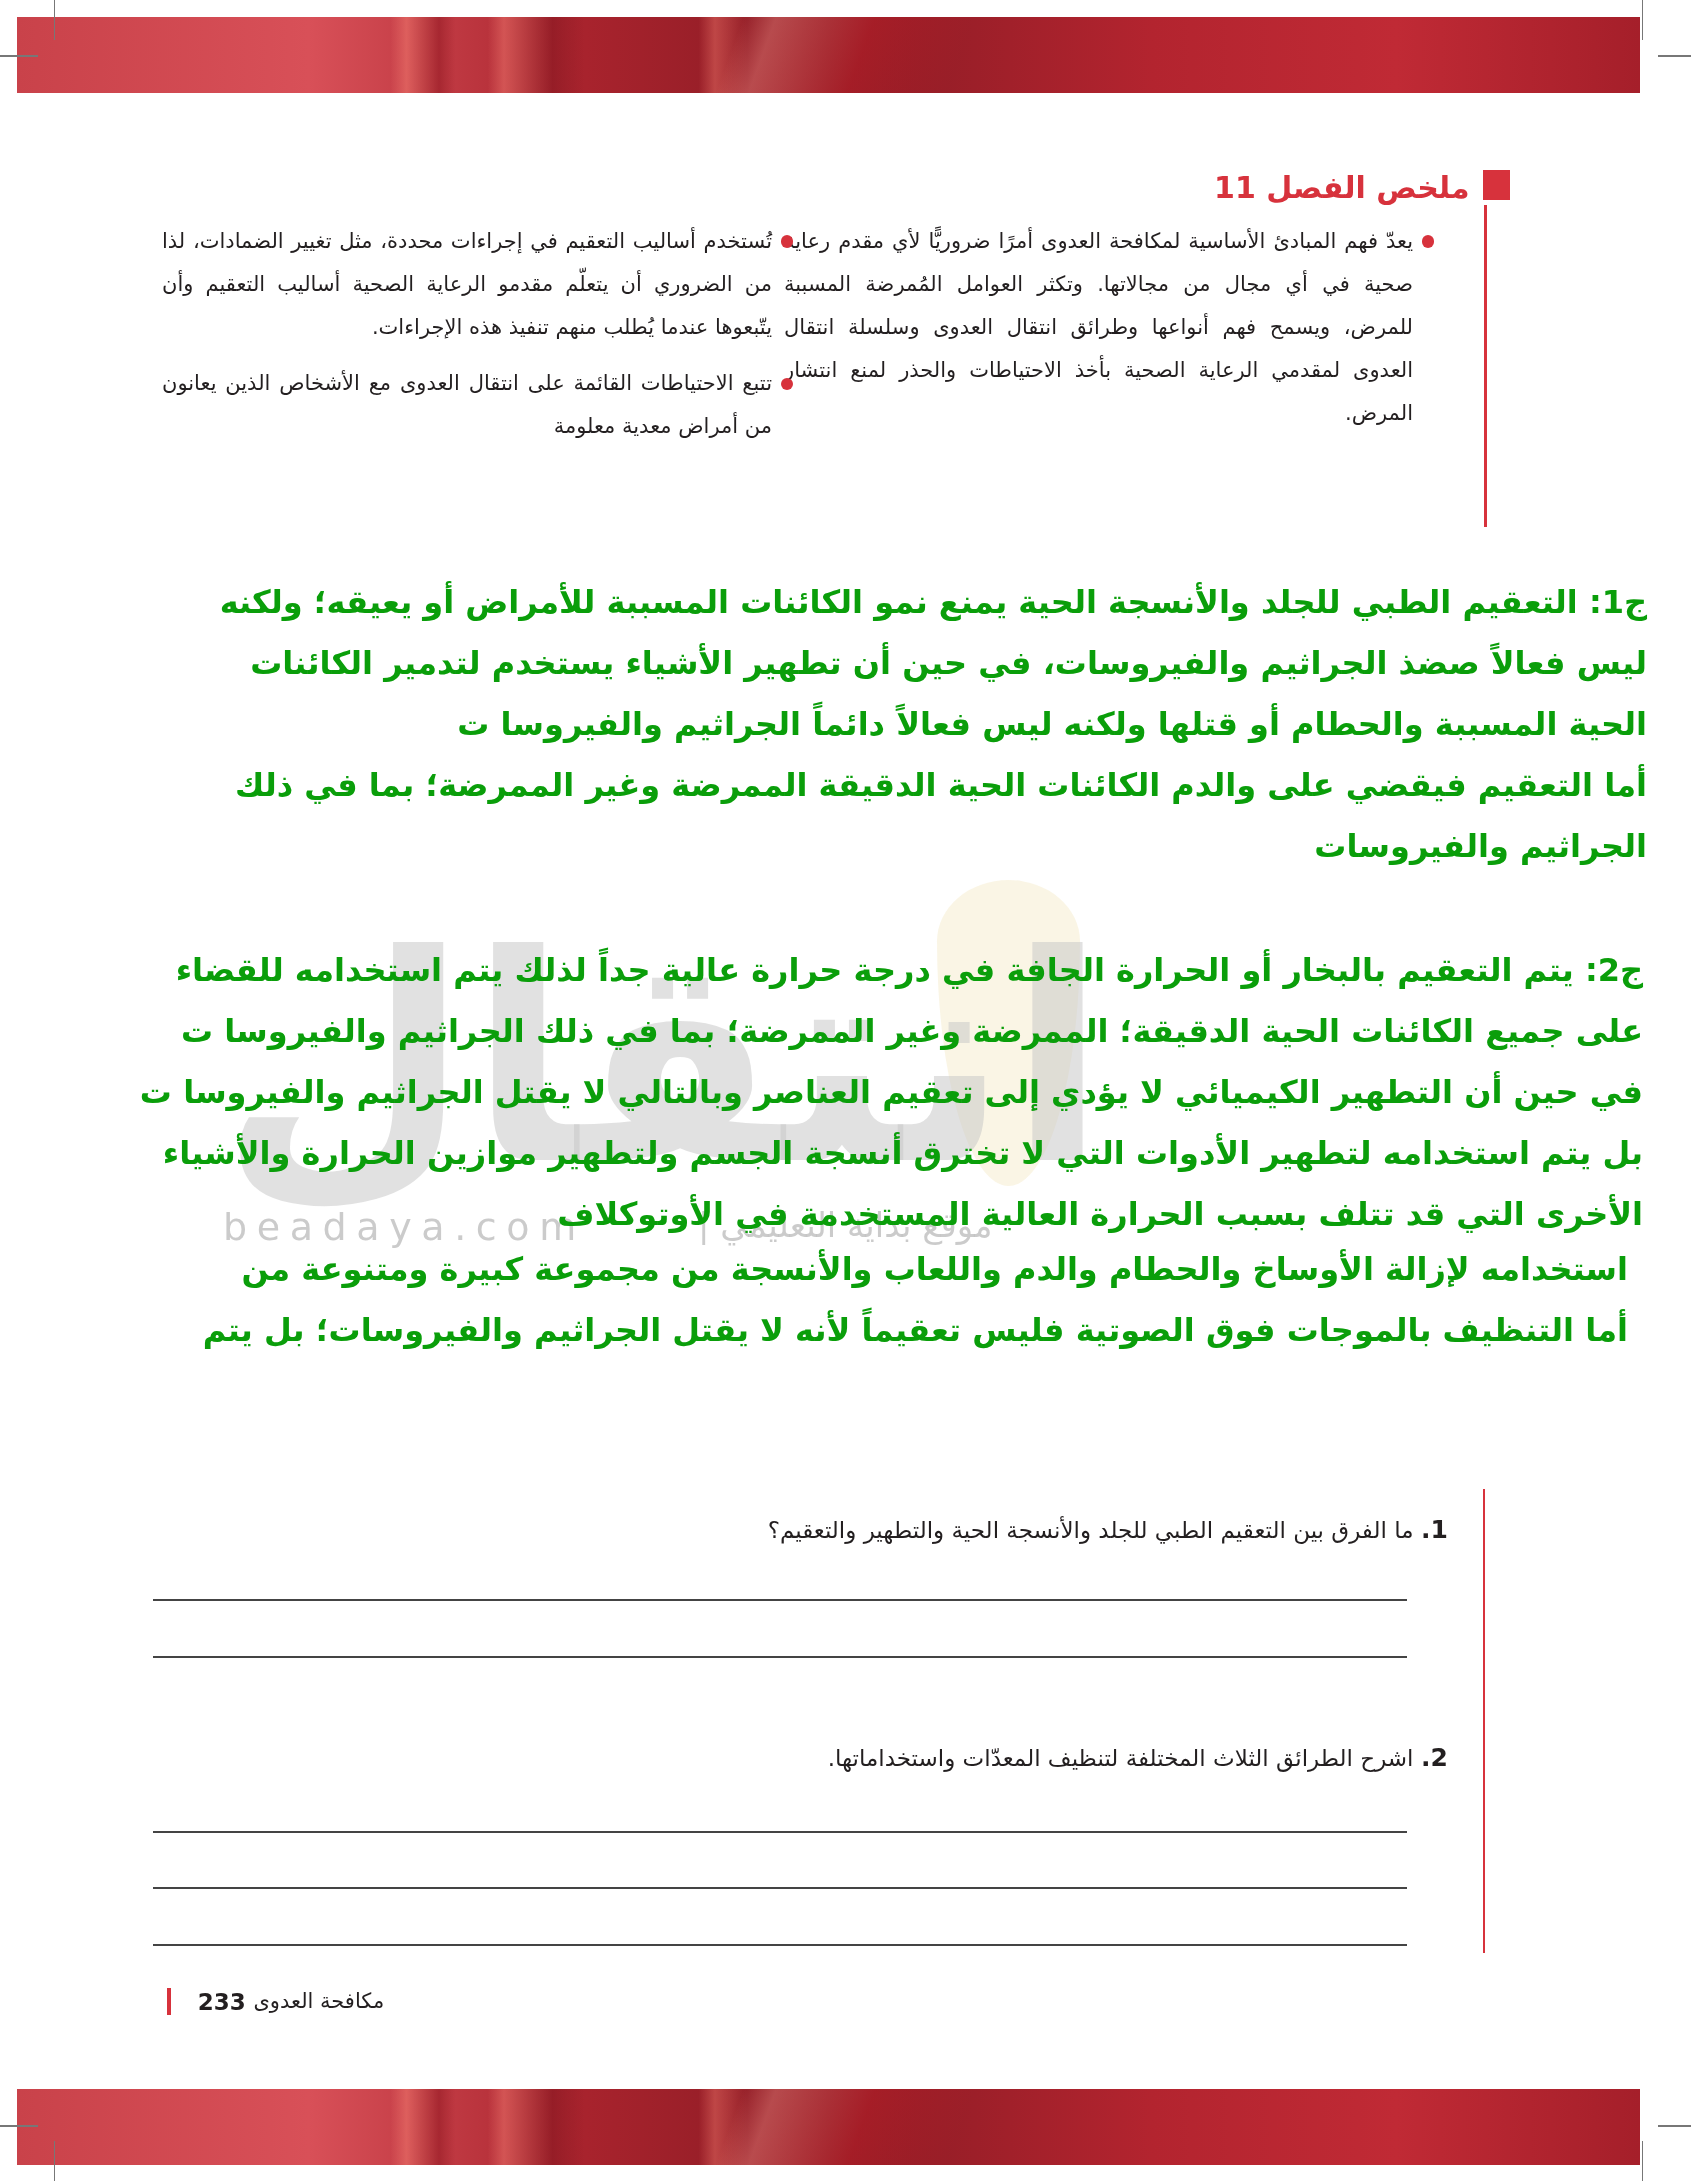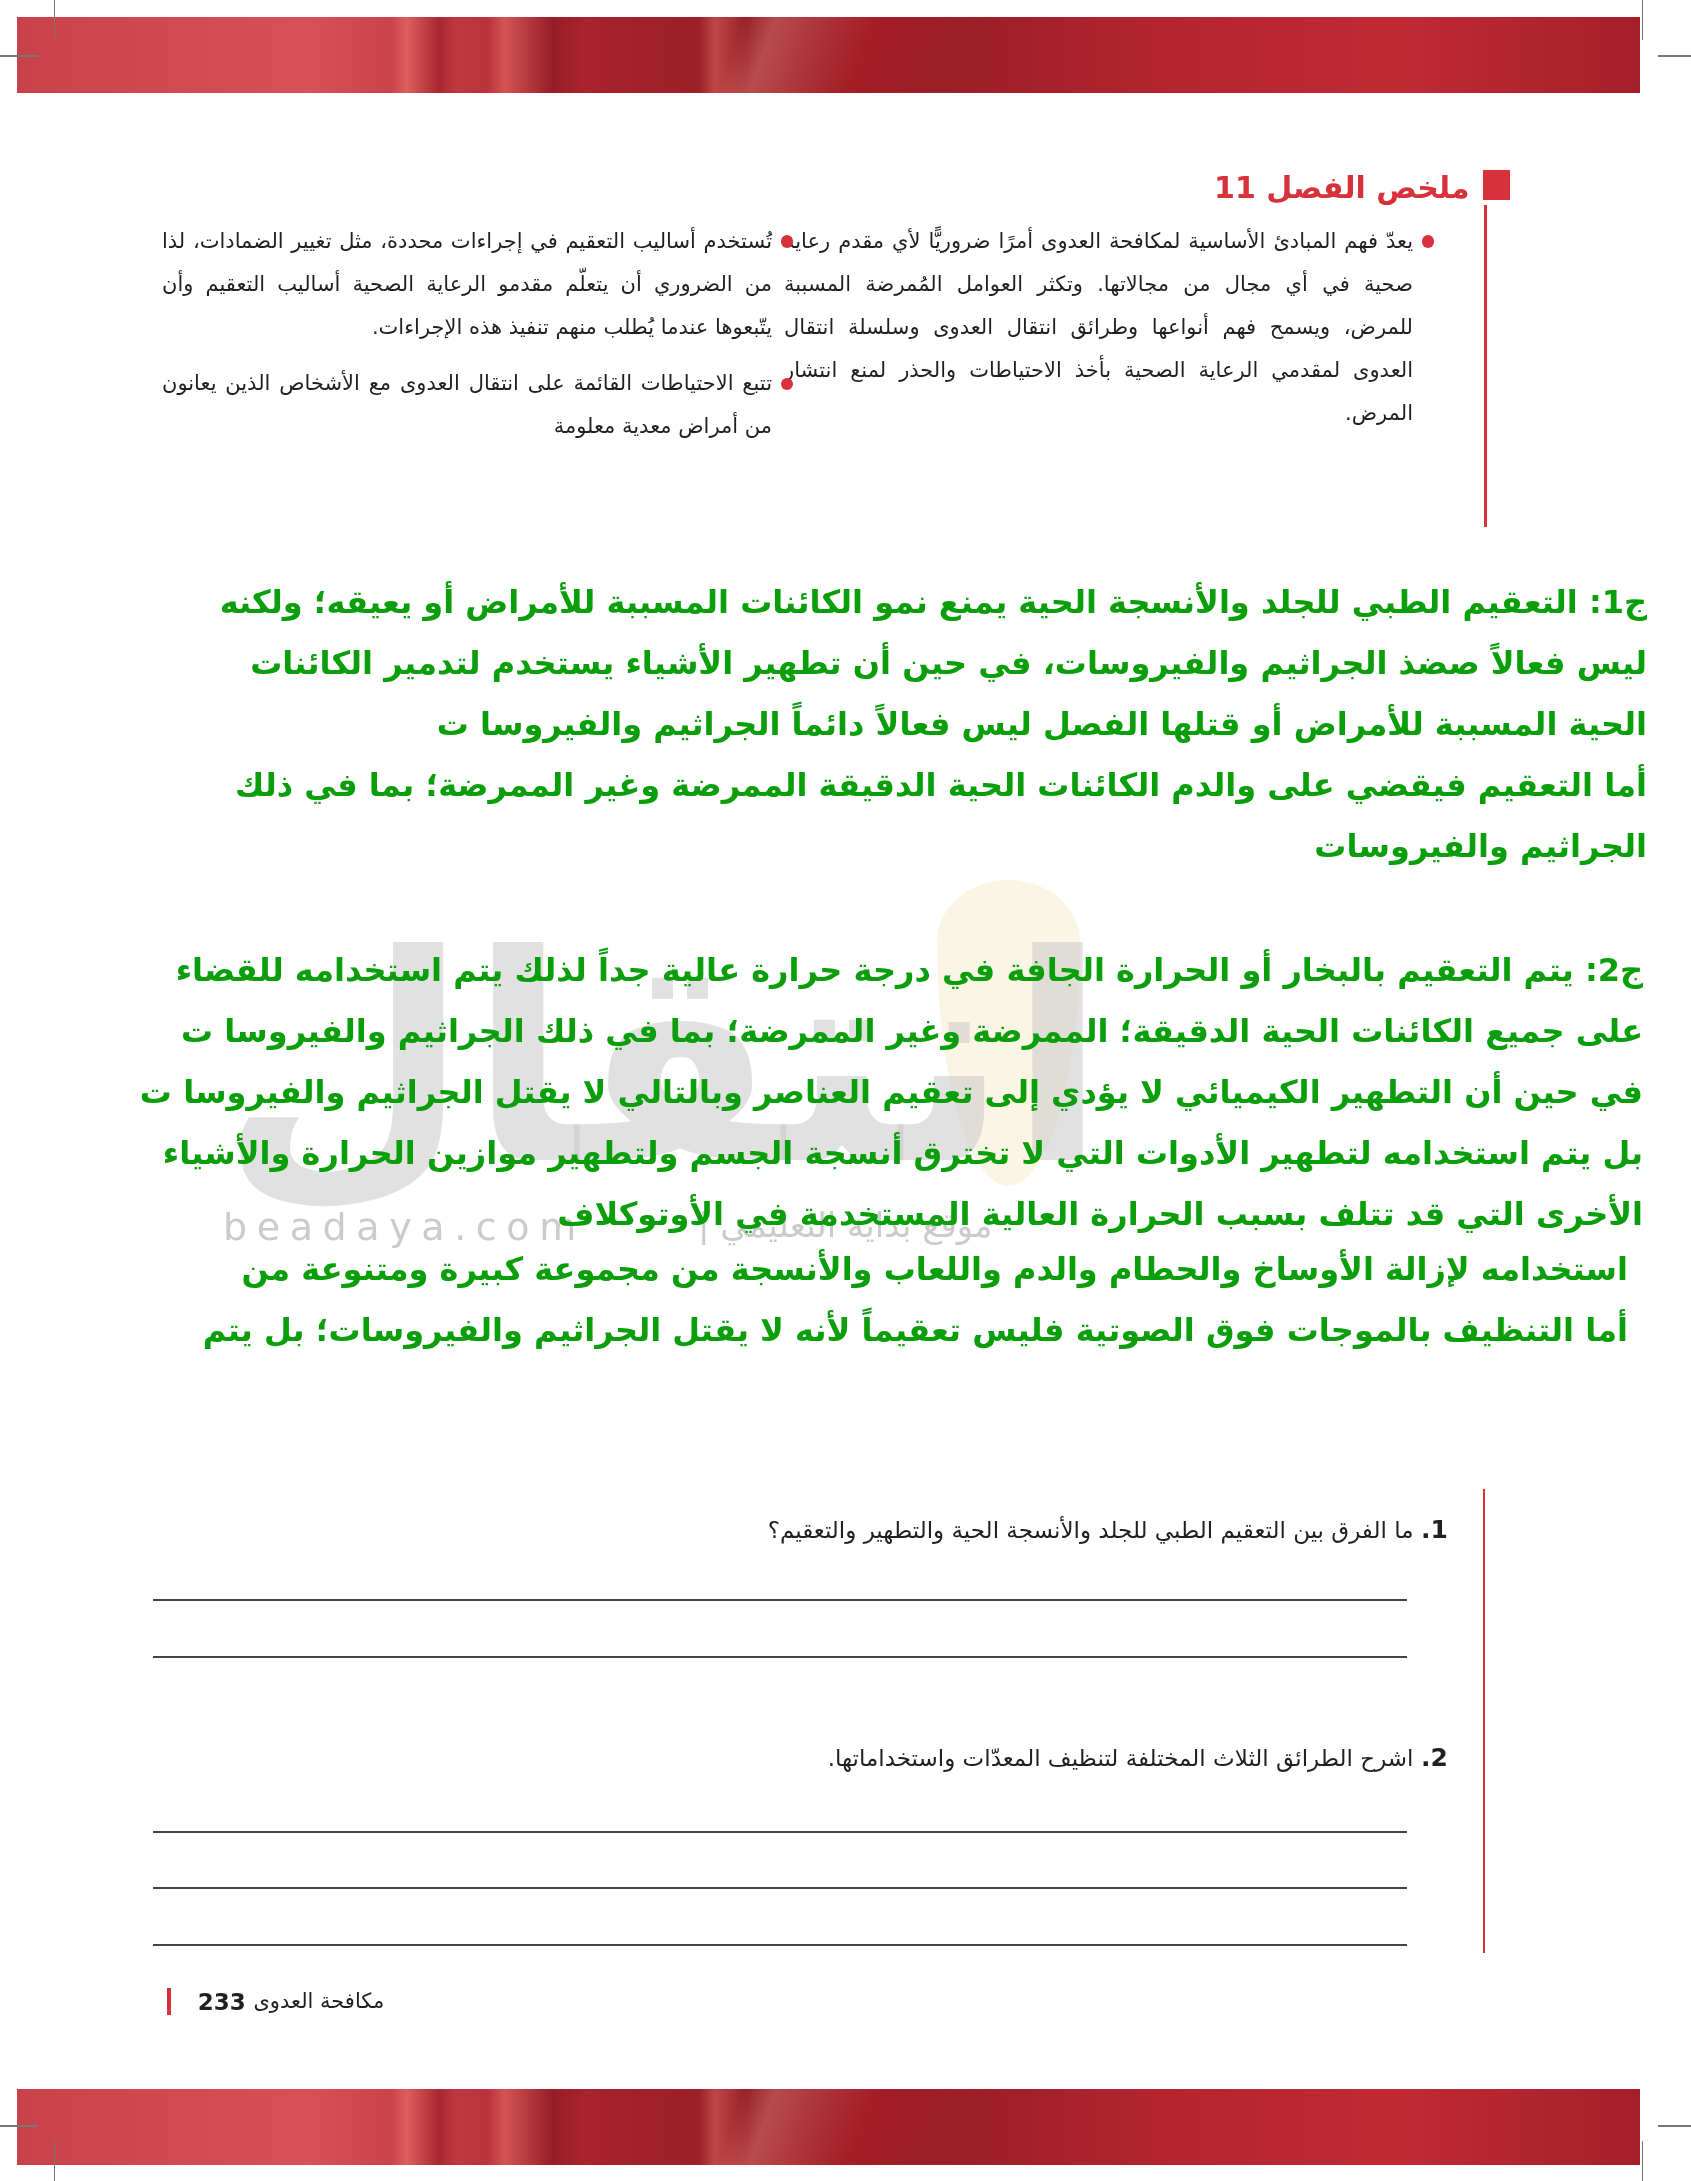--- a/index.html
+++ b/index.html
@@ -120,21 +120,21 @@
 <div class="watermark">
   <div class="wm-drop"></div>
   <div class="wm-big">انتقال</div>
   <div class="wm-url">beadaya.com</div>
   <div class="wm-ar">موقع بداية التعليمي |</div>
 </div>
 
 <div class="answer" style="right:29px;top:564px;width:1625px">
   <div>ج1: التعقيم الطبي للجلد والأنسجة الحية يمنع نمو الكائنات المسببة للأمراض أو يعيقه؛ ولكنه</div>
   <div>ليس فعالاً صضذ الجراثيم والفيروسات، في حين أن تطهير الأشياء يستخدم لتدمير الكائنات</div>
-  <div>الحية المسببة للأمراض أو قتلها الفصل ليس فعالاً دائماً الجراثيم والفيروسا ت</div>
+  <div>الحية المسببة والحطام أو قتلها ولكنه ليس فعالاً دائماً الجراثيم والفيروسا ت</div>
   <div>أما التعقيم فيقضي على والدم الكائنات الحية الدقيقة الممرضة وغير الممرضة؛ بما في ذلك</div>
   <div>الجراثيم والفيروسات</div>
 </div>
 
 <div class="answer" style="right:33px;top:932px;width:1635px">
   <div>ج2: يتم التعقيم بالبخار أو الحرارة الجافة في درجة حرارة عالية جداً لذلك يتم استخدامه للقضاء</div>
   <div>على جميع الكائنات الحية الدقيقة؛ الممرضة وغير الممرضة؛ بما في ذلك الجراثيم والفيروسا ت</div>
   <div>في حين أن التطهير الكيميائي لا يؤدي إلى تعقيم العناصر وبالتالي لا يقتل الجراثيم والفيروسا ت</div>
   <div>بل يتم استخدامه لتطهير الأدوات التي لا تخترق أنسجة الجسم ولتطهير موازين الحرارة والأشياء</div>
   <div>الأخرى التي قد تتلف بسبب الحرارة العالية المستخدمة في الأوتوكلاف</div>

